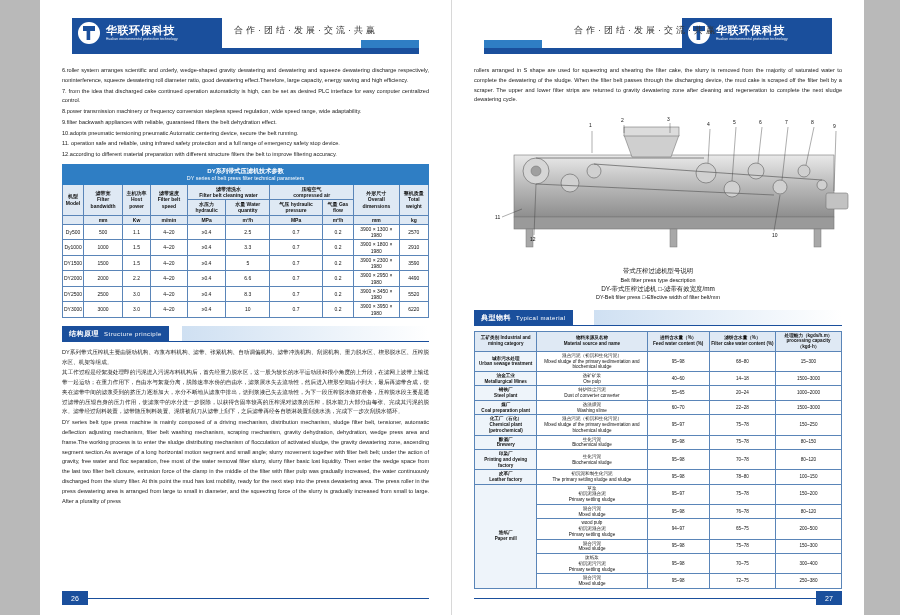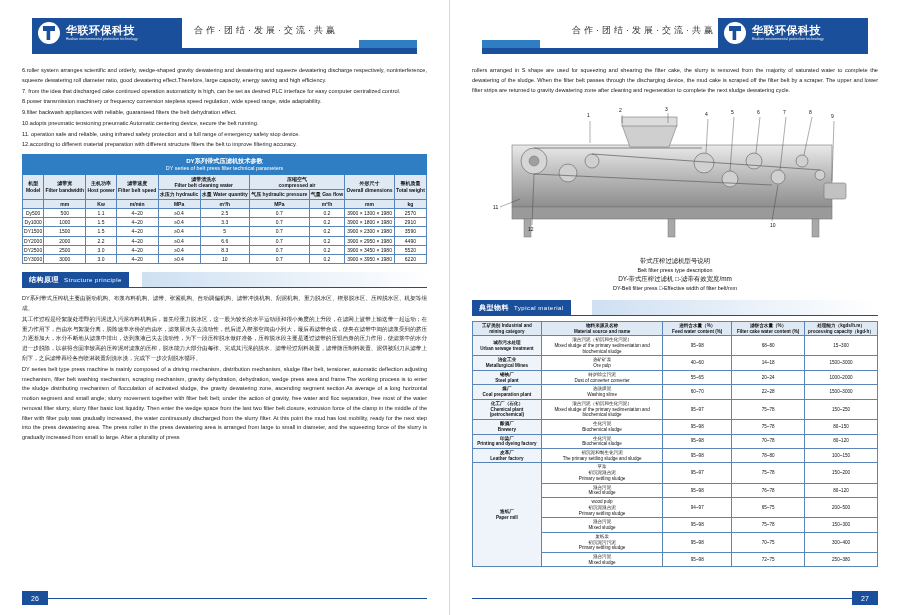--- a/index.html
+++ b/index.html
@@ -1,17 +1,17 @@
 <!DOCTYPE html>
 <html><head>
 <meta charset="utf-8">
 <style>
   html,body{margin:0;padding:0;background:#b9b9b9;}
   body{width:900px;height:615px;font-family:"Liberation Sans",sans-serif;}
-  .spread{position:relative;width:900px;height:615px;display:flex;}
+  .spread{position:relative;width:824px;height:615px;display:flex;padding-left:40px;}
   .page{position:relative;width:450px;height:615px;background:#fff;box-sizing:border-box;padding:18px 22px 0 22px;overflow:hidden;}
   .page.left{border-right:1px solid #d8d8d8;}
   
   .hdr{position:relative;height:42px;}
   .hdr .logo-box{position:absolute;top:0;width:150px;height:30px;background:#1a4f9c;display:flex;align-items:center;}
   .hdr.l .logo-box{left:10px;}
   .hdr.r .logo-box{right:10px;}
   .logo-circ{width:22px;height:22px;border-radius:50%;background:#fff;margin:0 6px;flex:0 0 auto;position:relative;}
   .logo-circ:after{content:"";position:absolute;left:5px;top:4px;width:12px;height:14px;background:#1a4f9c;
      clip-path:polygon(0 0,100% 0,100% 35%,60% 35%,60% 100%,30% 100%,30% 35%,0 35%);}

